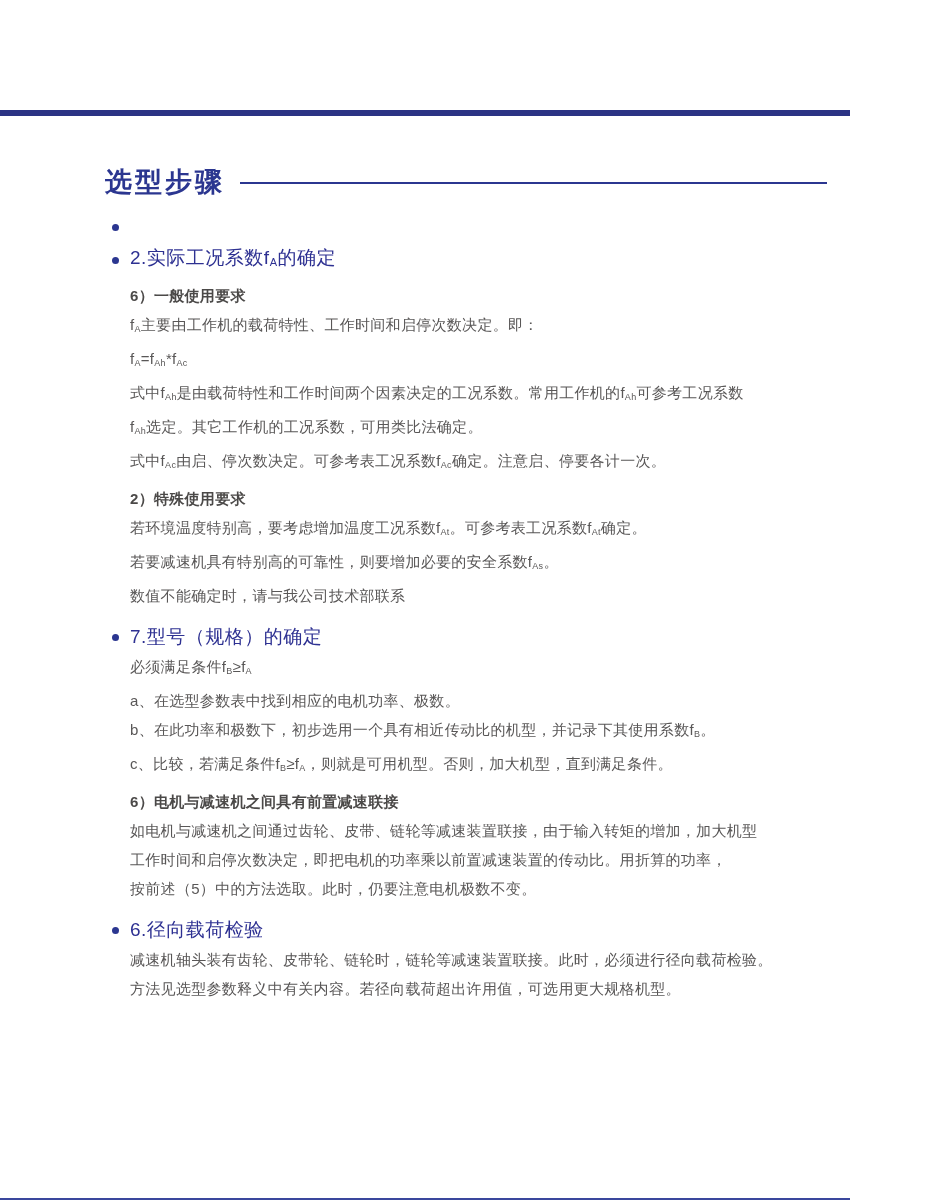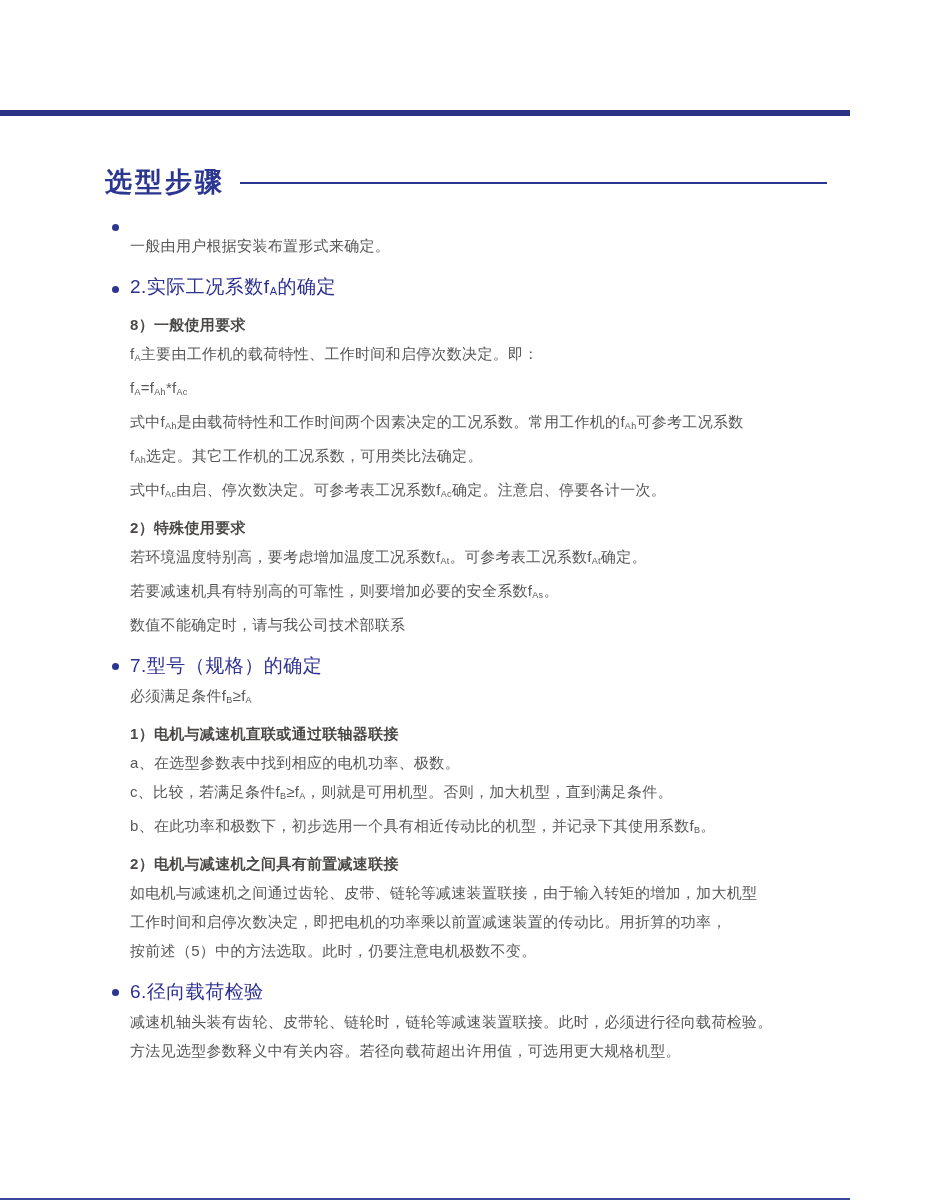--- a/index.html
+++ b/index.html
@@ -103,54 +103,50 @@
   <div class="content">
     <div class="title-row">
       <h1 class="title">选型步骤</h1>
       <div class="title-line"></div>
     </div>
     <div id="sections">
         <section class="section">
           <div class="sec-head">
             <span class="bullet"></span>
           </div>
-          <div class="sec-body">
-            <p class="line">一般由用户根据安装布置形式来确定。</p>
-          </div>
         </section>
         <section class="section">
           <div class="sec-head">
             <span class="bullet"></span>
             <h2>2.实际工况系数f<sub>A</sub>的确定</h2>
           </div>
           <div class="sec-body">
-            <p class="subhead">8）一般使用要求</p>
+            <p class="subhead">6）一般使用要求</p>
             <p class="line">f<sub>A</sub>主要由工作机的载荷特性、工作时间和启停次数决定。即：</p>
             <p class="line">f<sub>A</sub>=f<sub>Ah</sub>*f<sub>Ac</sub></p>
             <p class="line">式中f<sub>Ah</sub>是由载荷特性和工作时间两个因素决定的工况系数。常用工作机的f<sub>Ah</sub>可参考工况系数</p>
             <p class="line">f<sub>Ah</sub>选定。其它工作机的工况系数，可用类比法确定。</p>
             <p class="line">式中f<sub>Ac</sub>由启、停次数决定。可参考表工况系数f<sub>Ac</sub>确定。注意启、停要各计一次。</p>
             <p class="subhead">2）特殊使用要求</p>
             <p class="line">若环境温度特别高，要考虑增加温度工况系数f<sub>At</sub>。可参考表工况系数f<sub>At</sub>确定。</p>
             <p class="line">若要减速机具有特别高的可靠性，则要增加必要的安全系数f<sub>As</sub>。</p>
             <p class="line">数值不能确定时，请与我公司技术部联系</p>
           </div>
         </section>
         <section class="section">
           <div class="sec-head">
             <span class="bullet"></span>
             <h2>7.型号（规格）的确定</h2>
           </div>
           <div class="sec-body">
             <p class="line">必须满足条件f<sub>B</sub>≥f<sub>A</sub></p>
-            <p class="subhead">1）电机与减速机直联或通过联轴器联接</p>
             <p class="line">a、在选型参数表中找到相应的电机功率、极数。</p>
+            <p class="line">b、在此功率和极数下，初步选用一个具有相近传动比的机型，并记录下其使用系数f<sub>B</sub>。</p>
             <p class="line">c、比较，若满足条件f<sub>B</sub>≥f<sub>A</sub>，则就是可用机型。否则，加大机型，直到满足条件。</p>
-            <p class="line">b、在此功率和极数下，初步选用一个具有相近传动比的机型，并记录下其使用系数f<sub>B</sub>。</p>
-            <p class="subhead">2）电机与减速机之间具有前置减速联接</p>
+            <p class="subhead">6）电机与减速机之间具有前置减速联接</p>
             <p class="line">如电机与减速机之间通过齿轮、皮带、链轮等减速装置联接，由于输入转矩的增加，加大机型</p>
             <p class="line">工作时间和启停次数决定，即把电机的功率乘以前置减速装置的传动比。用折算的功率，</p>
             <p class="line">按前述（5）中的方法选取。此时，仍要注意电机极数不变。</p>
           </div>
         </section>
         <section class="section">
           <div class="sec-head">
             <span class="bullet"></span>
             <h2>6.径向载荷检验</h2>
           </div>

